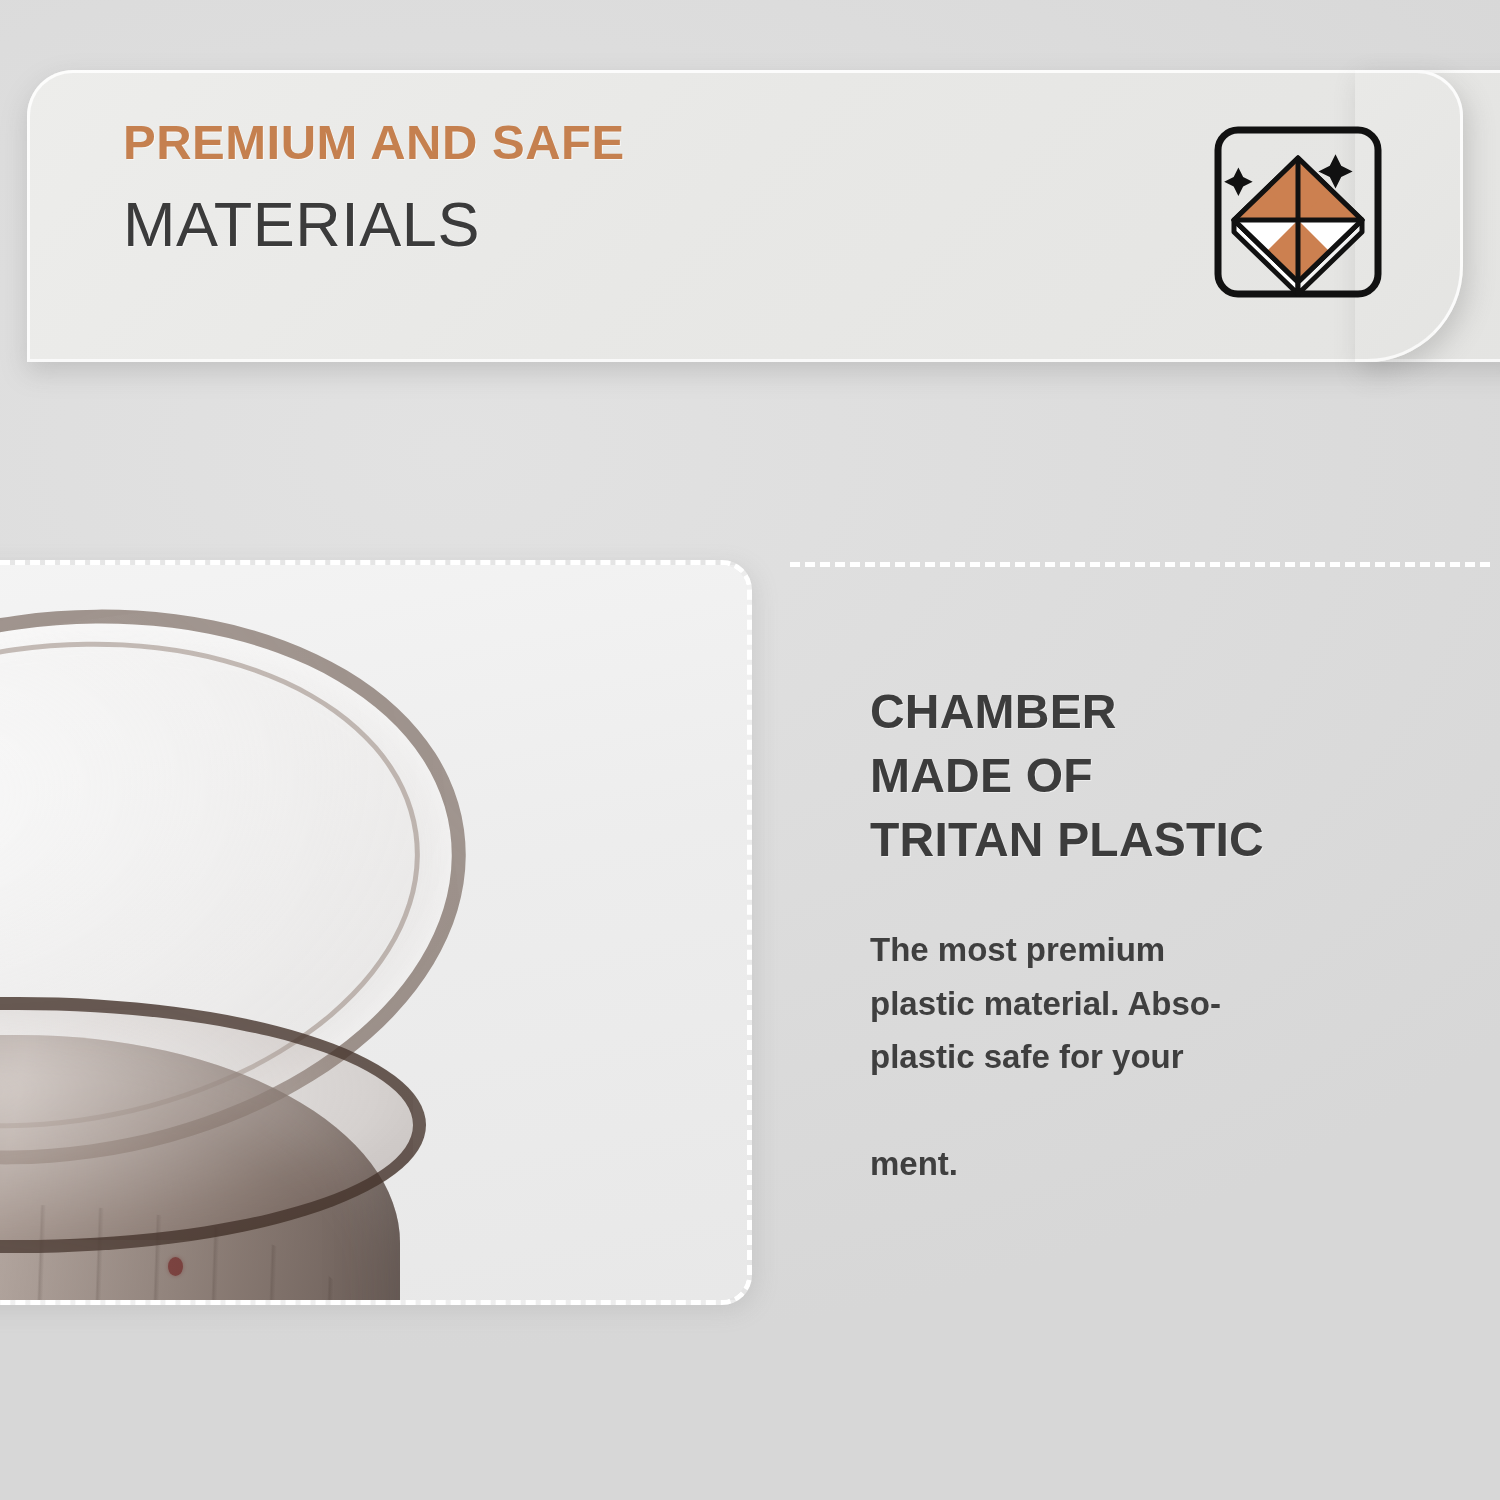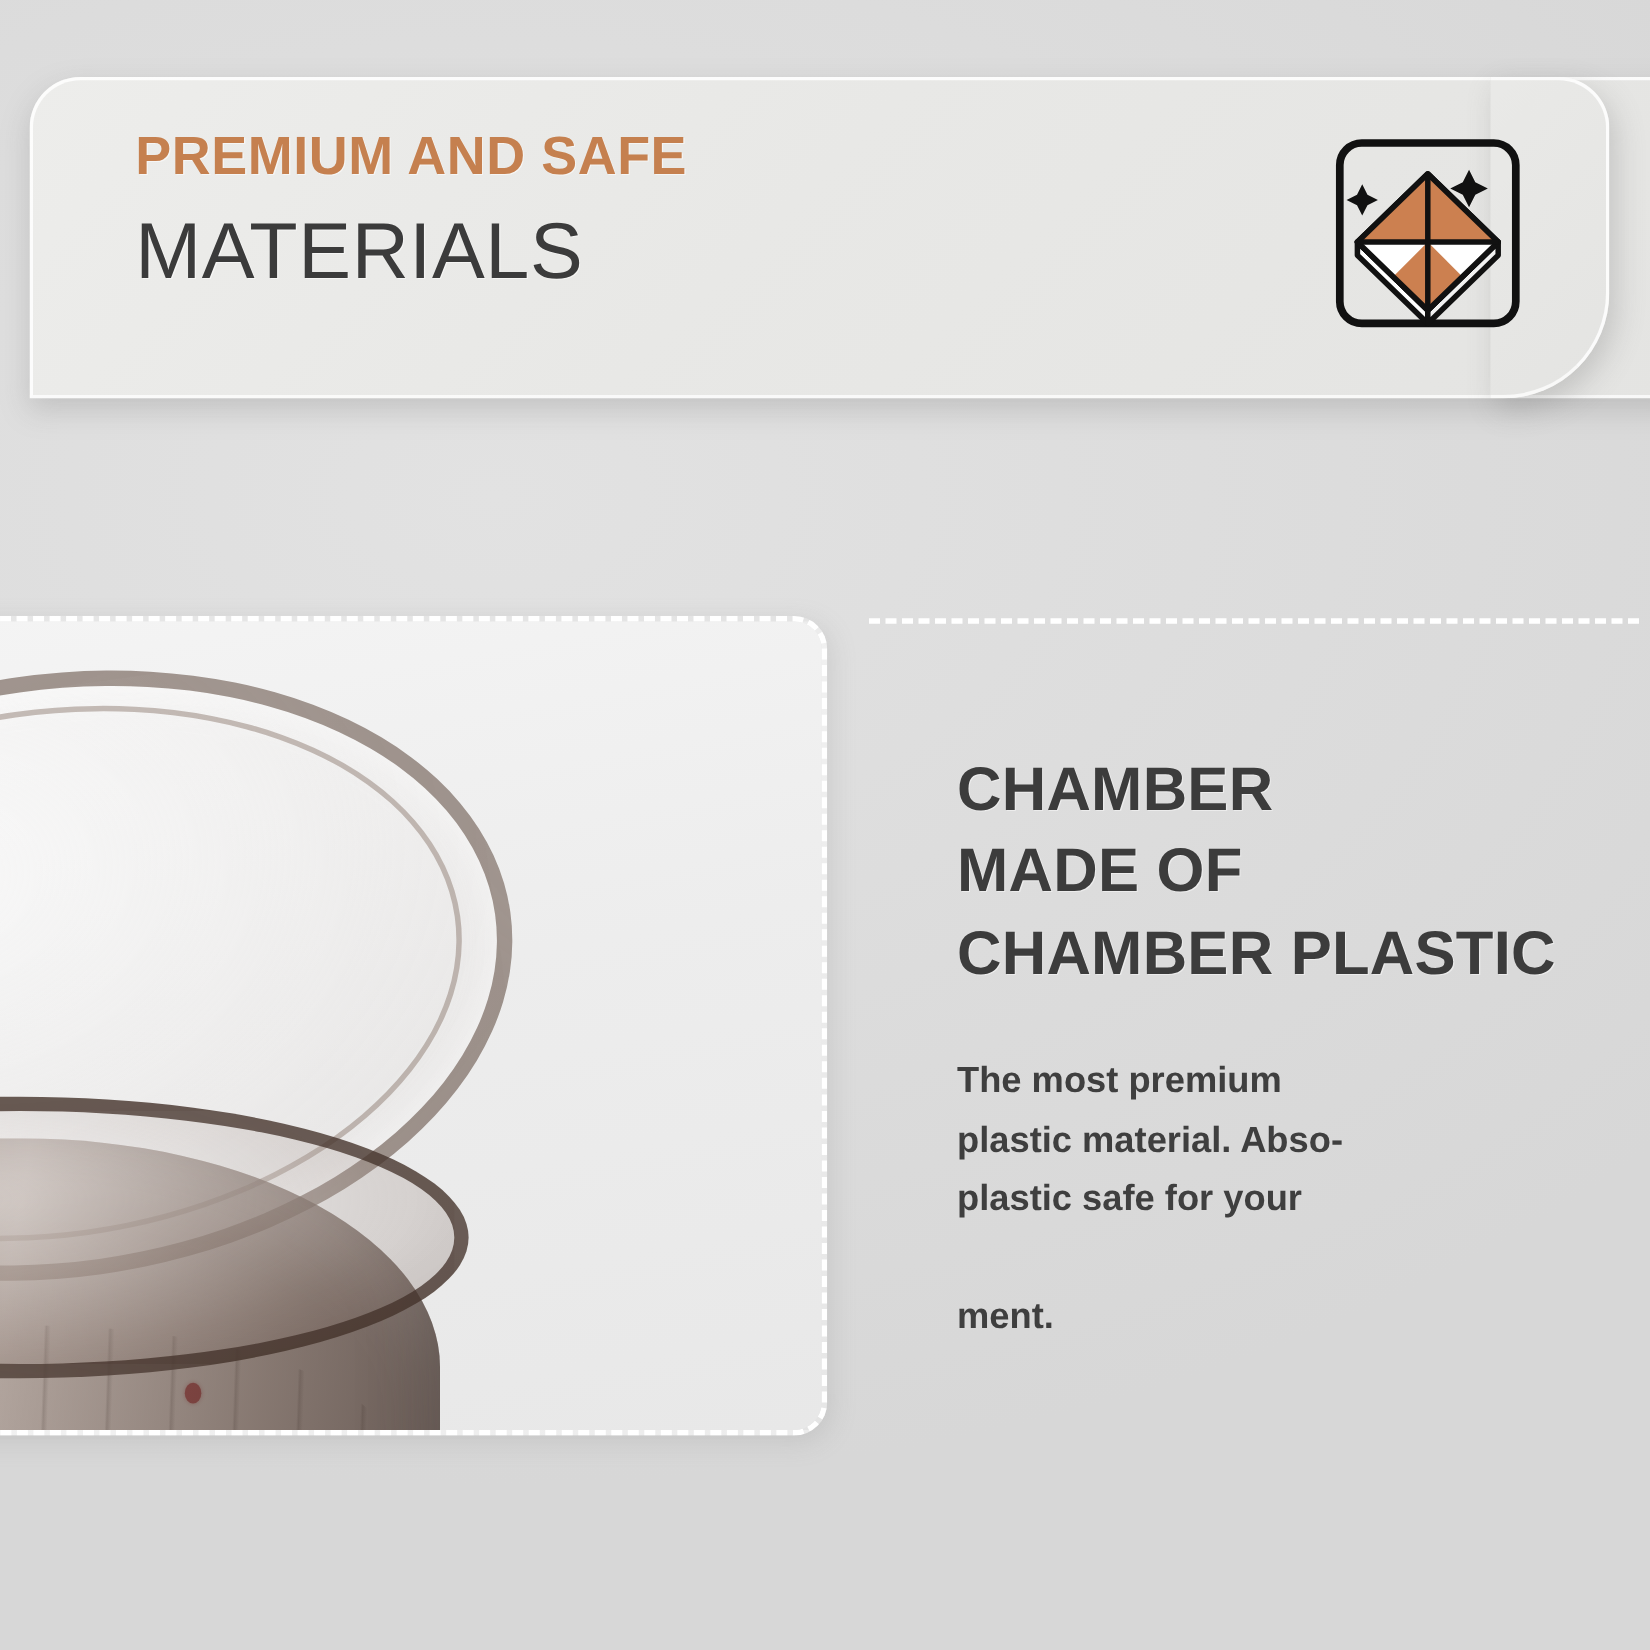--- a/index.html
+++ b/index.html
@@ -72,21 +72,21 @@
   .headline-1 {
     font-size: 49px;
     font-weight: 700;
     letter-spacing: 0.5px;
     color: #c5804f;
     line-height: 1.0;
     margin: 0;
     text-shadow: 1px 1px 0 rgba(255,255,255,0.55);
   }
   .headline-2 {
-    font-size: 72px;
+    font-size: 63px;
     font-weight: 400;
     letter-spacing: 0.5px;
     color: #3b3b3b;
     line-height: 1.0;
     margin: 26px 0 0 0;
     text-shadow: 1px 1px 0 rgba(255,255,255,0.5);
   }
 
   
   .header-icon {
@@ -220,21 +220,21 @@
 
   
   .text-block {
     position: absolute;
     left: 870px;
     top: 680px;
     width: 560px;
   }
   .sub-heading {
     margin: 0;
-    font-size: 56px;
+    font-size: 48px;
     font-weight: 700;
     color: #3c3c3c;
     line-height: 1.33;
     letter-spacing: 0.2px;
     text-shadow: 1px 1px 0 rgba(255,255,255,0.45);
   }
   .body-copy {
     margin: 52px 0 0 0;
     font-size: 33px;
     font-weight: 700;
@@ -296,21 +296,21 @@
 
     </div>
   </div>
 
   <div class="right-divider"></div>
 
   <div class="text-block">
     <h3 class="sub-heading">
       <span>CHAMBER</span><br>
       <span>MADE OF</span><br>
-      <span>CHAMBER PLASTIC</span>
+      <span>TRITAN PLASTIC</span>
     </h3>
     <p class="body-copy">
       <span>The most premium</span><br>
       <span>plastic material. Abso-</span><br>
       <span>plastic safe for your</span><br>
       <br>
       <span>ment.</span>
     </p>
   </div>
 

